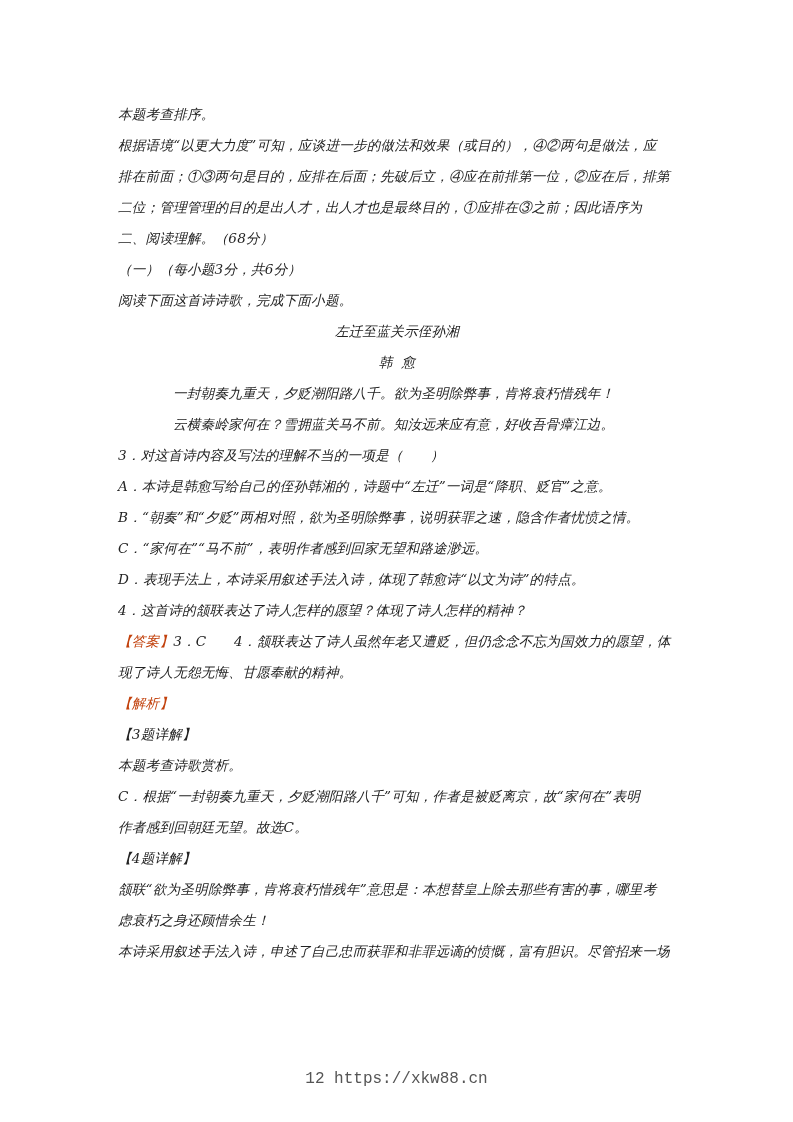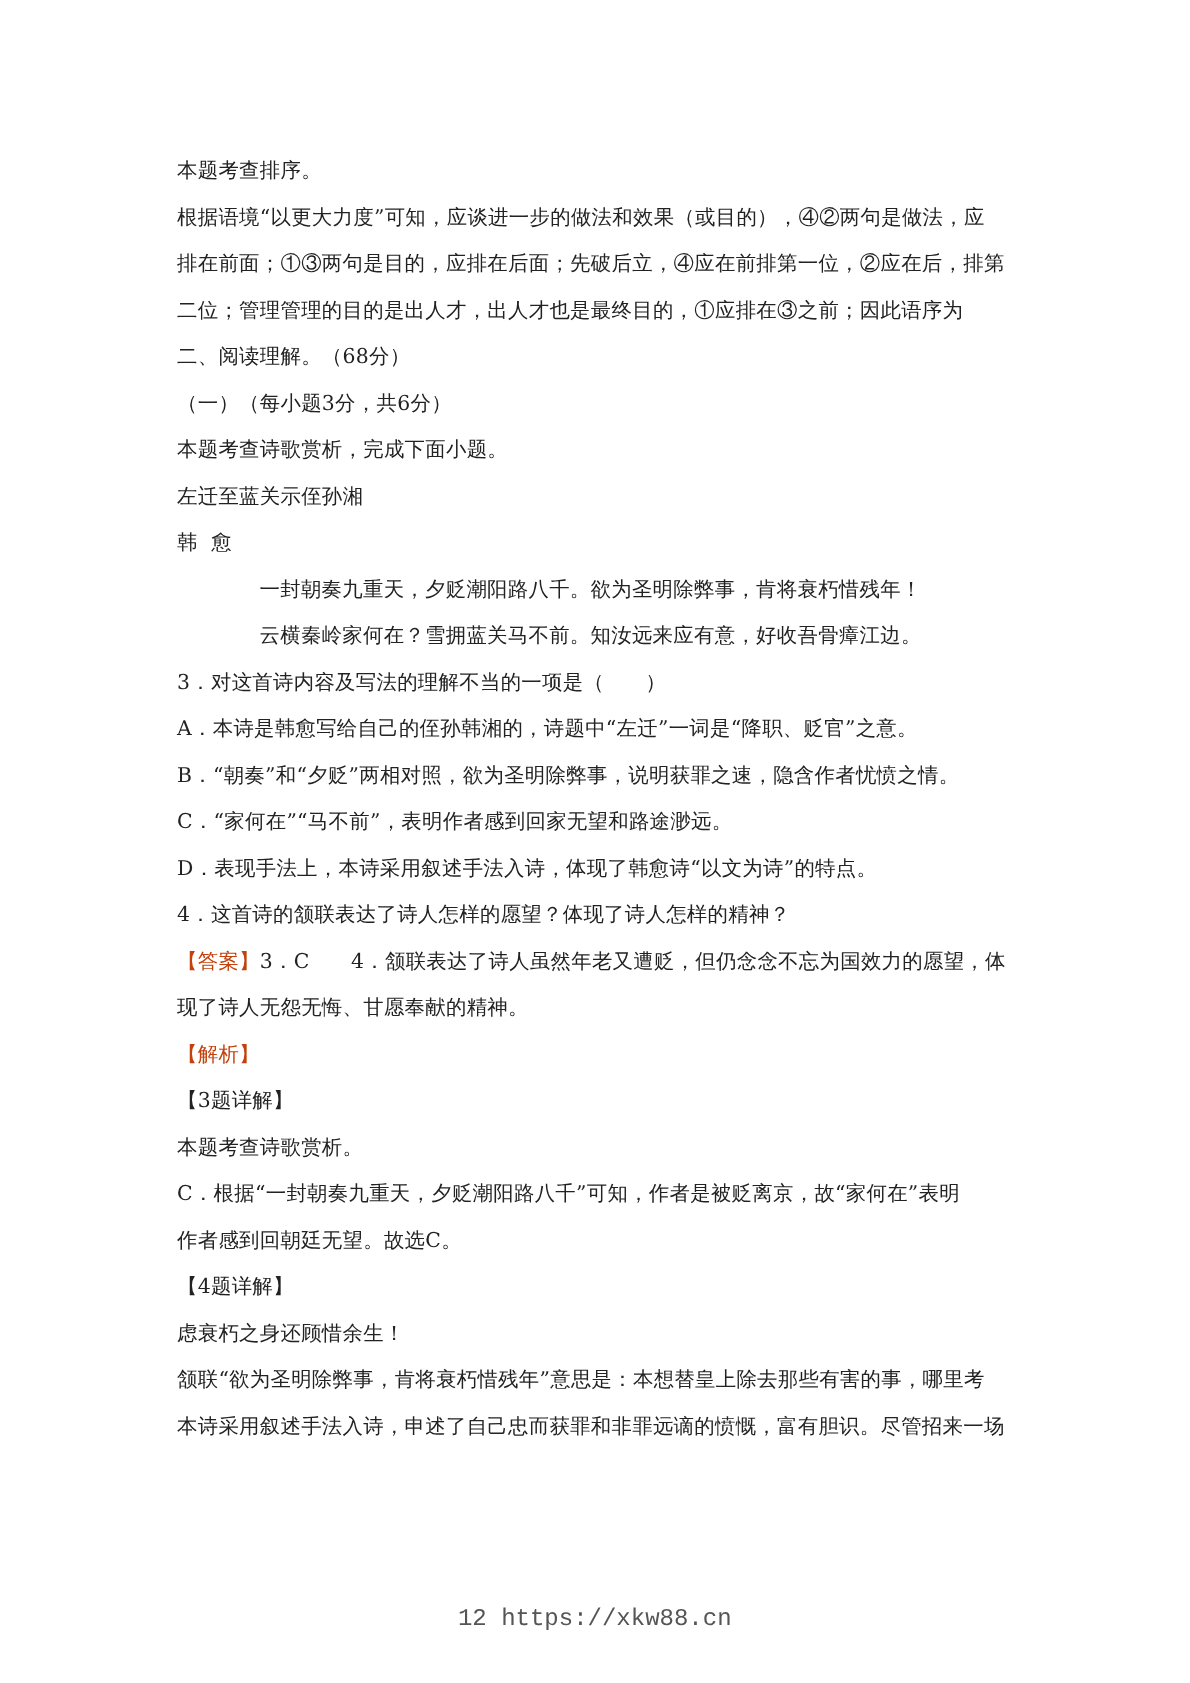--- a/index.html
+++ b/index.html
@@ -1,37 +1,37 @@
 <!DOCTYPE html>
 <html><head>
 <meta charset="utf-8">
 <style>
   html, body { margin: 0; padding: 0; background: #ffffff; }
   body { width: 793px; height: 1122px; position: relative; overflow: hidden;
          font-family: "DejaVu Serif", "Liberation Serif", serif; color: #222; }
   .page { position: absolute; left: 118px; top: 103px; width: 558px; }
-  .line { height: 31px; line-height: 22px; font-size: 13.6px; white-space: nowrap; letter-spacing: 0.2px; }
-  .center { }
+  .line { height: 31px; line-height: 22px; font-size: 13.6px; white-space: nowrap; letter-spacing: 0.2px; font-style: italic; }
+  .center { text-align: center; }
   .indent { padding-left: 55px; }
   .accent { color: #c2410c; }
   .footer { position: absolute; left: 0; width: 793px; top: 1070px; text-align: center;
             font-family: Liberation Mono, monospace; font-size: 16px; color: #555; }
 </style>
 </head>
 <body>
 
 <div class="page">
   <div class="line">本题考查排序。</div>
   <div class="line">根据语境“以更大力度”可知，应谈进一步的做法和效果（或目的），④②两句是做法，应</div>
   <div class="line">排在前面；①③两句是目的，应排在后面；先破后立，④应在前排第一位，②应在后，排第</div>
   <div class="line">二位；管理管理的目的是出人才，出人才也是最终目的，①应排在③之前；因此语序为</div>
 
   <div class="line">二、阅读理解。（68分）</div>
   <div class="line">（一）（每小题3分，共6分）</div>
-  <div class="line">本题考查诗歌赏析，完成下面小题。</div>
+  <div class="line">阅读下面这首诗诗歌，完成下面小题。</div>
 
   <div class="line center">左迁至蓝关示侄孙湘</div>
   <div class="line center" style="white-space:pre">韩  愈</div>
   <div class="line indent">一封朝奏九重天，夕贬潮阳路八千。欲为圣明除弊事，肯将衰朽惜残年！</div>
   <div class="line indent">云横秦岭家何在？雪拥蓝关马不前。知汝远来应有意，好收吾骨瘴江边。</div>
 
   <div class="line">3．对这首诗内容及写法的理解不当的一项是（　　）</div>
   <div class="line">A．本诗是韩愈写给自己的侄孙韩湘的，诗题中“左迁”一词是“降职、贬官”之意。</div>
   <div class="line">B．“朝奏”和“夕贬”两相对照，欲为圣明除弊事，说明获罪之速，隐含作者忧愤之情。</div>
   <div class="line">C．“家何在”“马不前”，表明作者感到回家无望和路途渺远。</div>
@@ -43,18 +43,18 @@
   </div>
   <div class="line">现了诗人无怨无悔、甘愿奉献的精神。</div>
 
   <div class="line accent">【解析】</div>
   <div class="line">【3题详解】</div>
   <div class="line">本题考查诗歌赏析。</div>
   <div class="line">C．根据“一封朝奏九重天，夕贬潮阳路八千”可知，作者是被贬离京，故“家何在”表明</div>
   <div class="line">作者感到回朝廷无望。故选C。</div>
 
   <div class="line">【4题详解】</div>
+  <div class="line">颔联“欲为圣明除弊事，肯将衰朽惜残年”意思是：本想替皇上除去那些有害的事，哪里考</div>
   <div class="line">虑衰朽之身还顾惜余生！</div>
-  <div class="line">颔联“欲为圣明除弊事，肯将衰朽惜残年”意思是：本想替皇上除去那些有害的事，哪里考</div>
   <div class="line">本诗采用叙述手法入诗，申述了自己忠而获罪和非罪远谪的愤慨，富有胆识。尽管招来一场</div>
 </div>
 
 <div class="footer">12 https://xkw88.cn</div>
 
 </body></html>

